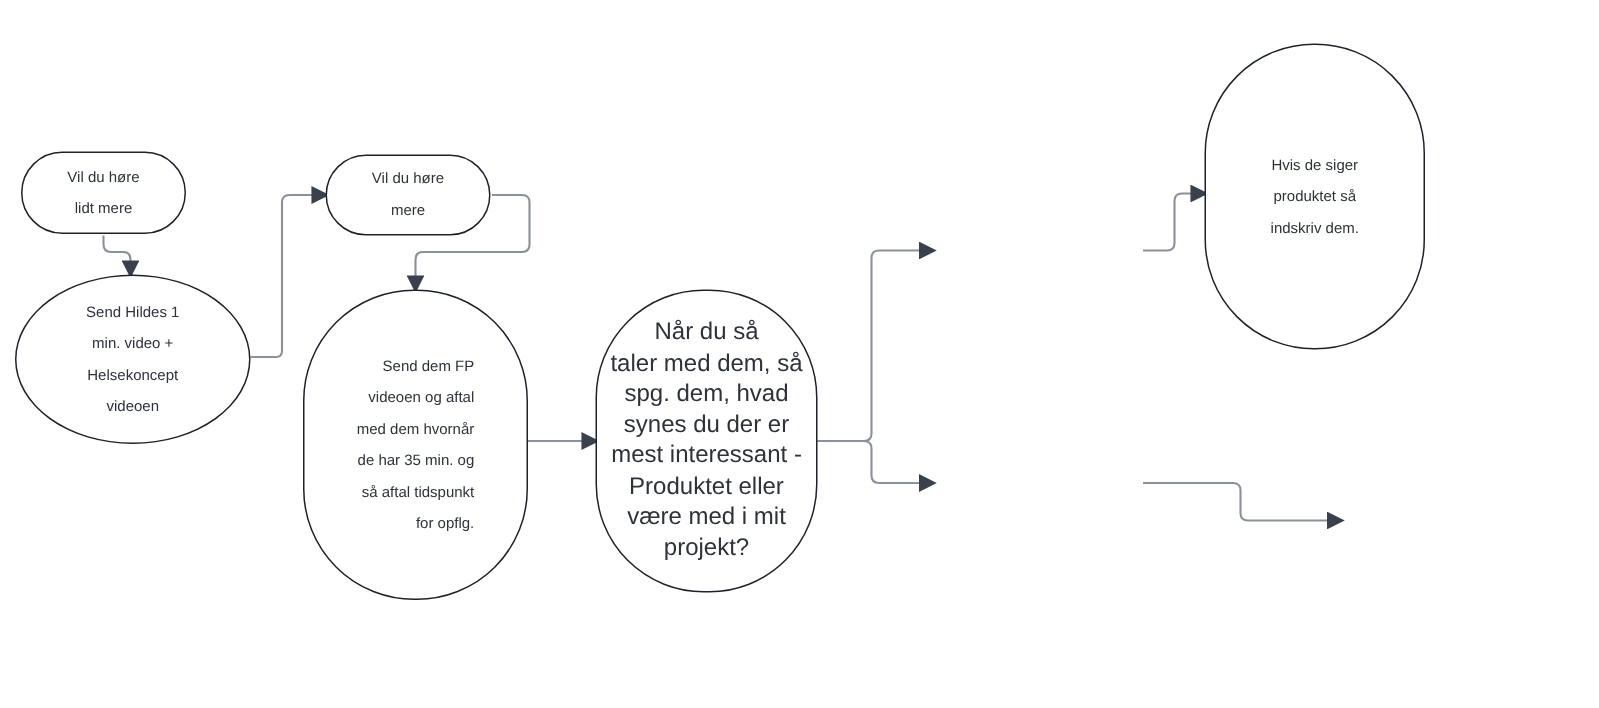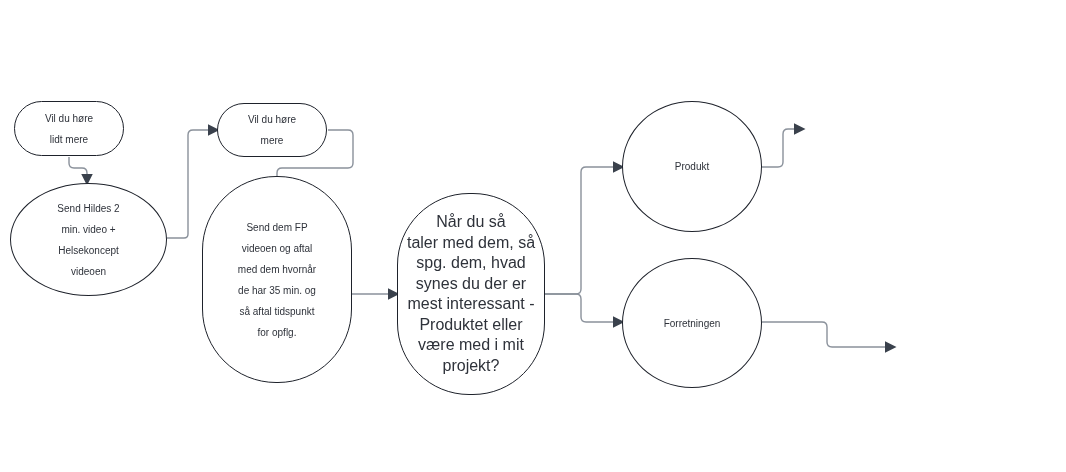--- a/index.html
+++ b/index.html
@@ -52,43 +52,44 @@
     <path class="edge" d="M 352,294 H 390" marker-end="url(#arrow)"></path>
     <path class="edge" d="M 545,294 H 576 Q 581,294 581,289 V 172 Q 581,167 586,167 H 615" marker-end="url(#arrow)"></path>
     <path class="edge" d="M 545,294 H 576 Q 581,294 581,299 V 317 Q 581,322 586,322 H 615" marker-end="url(#arrow)"></path>
     <path class="edge" d="M 762,167 H 778 Q 783,167 783,162 V 134 Q 783,129 788,129 H 796" marker-end="url(#arrow)"></path>
     <path class="edge" d="M 762,322 H 822 Q 827,322 827,327 V 342 Q 827,347 832,347 H 887" marker-end="url(#arrow)"></path>
   </svg>
 
   <div class="node pill" style="left:14px;top:101px;width:110px;height:55px;">Vil du høre
 lidt mere</div>
 
-  <div class="node ellipse" style="left:10px;top:183px;width:157px;height:113px;">Send Hildes 2
+  <div class="node ellipse" style="left:10px;top:183px;width:157px;height:113px;">Send Hildes 1
 min. video +
 Helsekoncept
 videoen</div>
 
   <div class="node pill" style="left:217px;top:103px;width:110px;height:54px;">Vil du høre
 mere</div>
 
-  <div class="node" style="left:202px;top:176px;width:150px;height:207px;border-radius:74px;">Send dem FP
+  <div class="node" style="left:202px;top:193px;width:150px;height:207px;border-radius:74px;text-align:right;">Send dem FP
 videoen og aftal
 med dem hvornår
 de har 35 min. og
 så aftal tidspunkt
 for opflg.</div>
 
   <div class="node stadium-sm" style="left:397px;top:193px;width:148px;height:202px;border-radius:72px;">Når du så
 taler med dem, så
 spg. dem, hvad
 synes du der er
 mest interessant -
 Produktet eller
 være med i mit
 projekt?</div>
 
-  <div class="node ellipse" style="left:622px;top:101px;width:140px;height:131px;">Produkt</div>
 
-  <div class="node ellipse" style="left:622px;top:258px;width:140px;height:130px;">Forretningen</div>
 
+  <div class="node" style="left:803px;top:29px;width:147px;height:204px;border-radius:73px;">Hvis de siger
+produktet så
+indskriv dem.</div>
 
 
 </div>
 
 </body></html>

